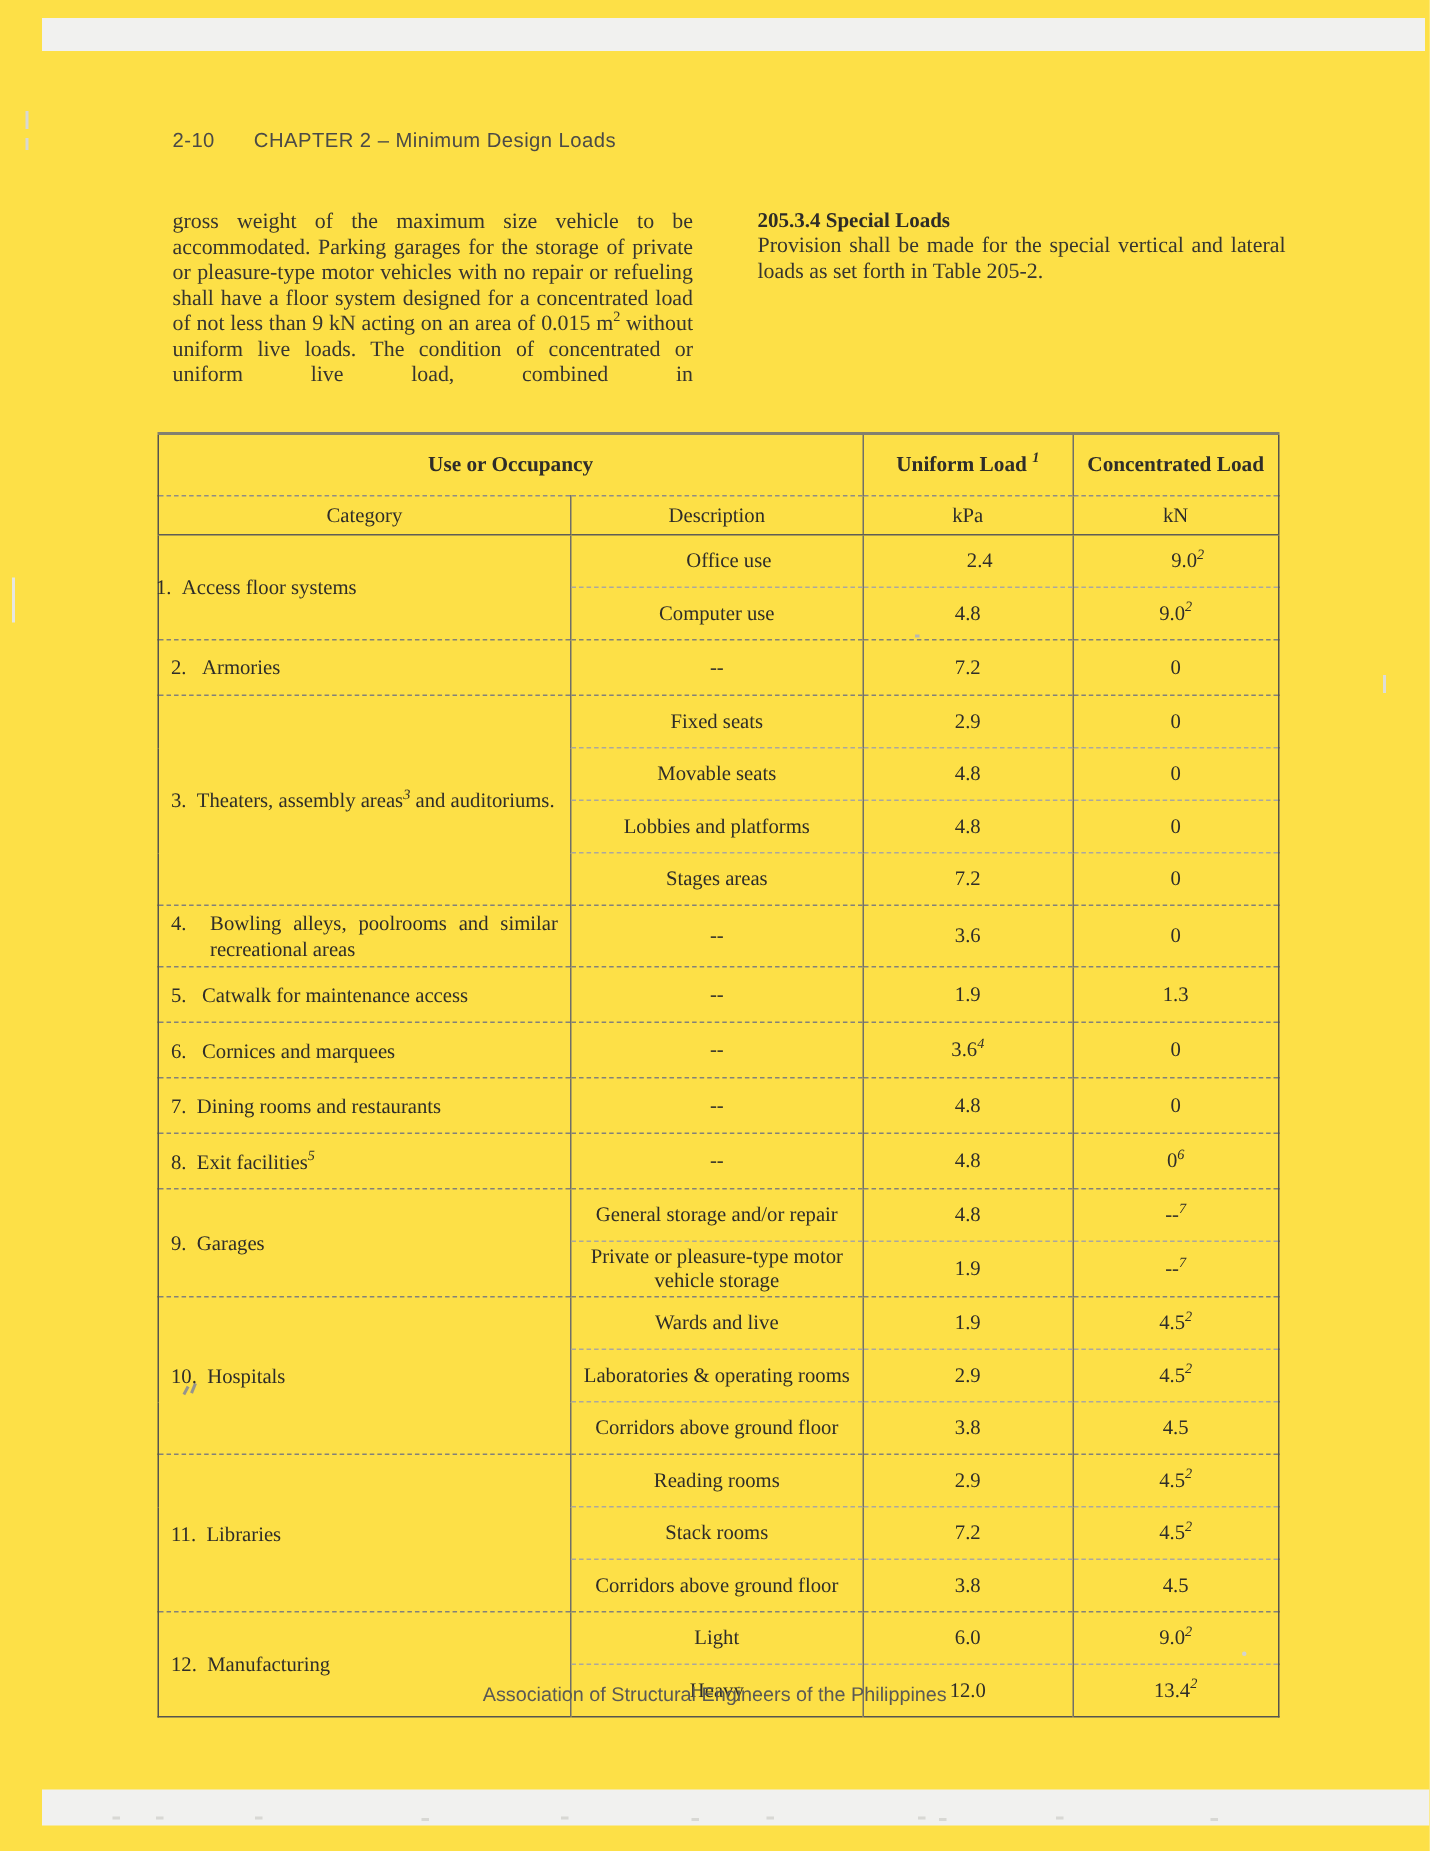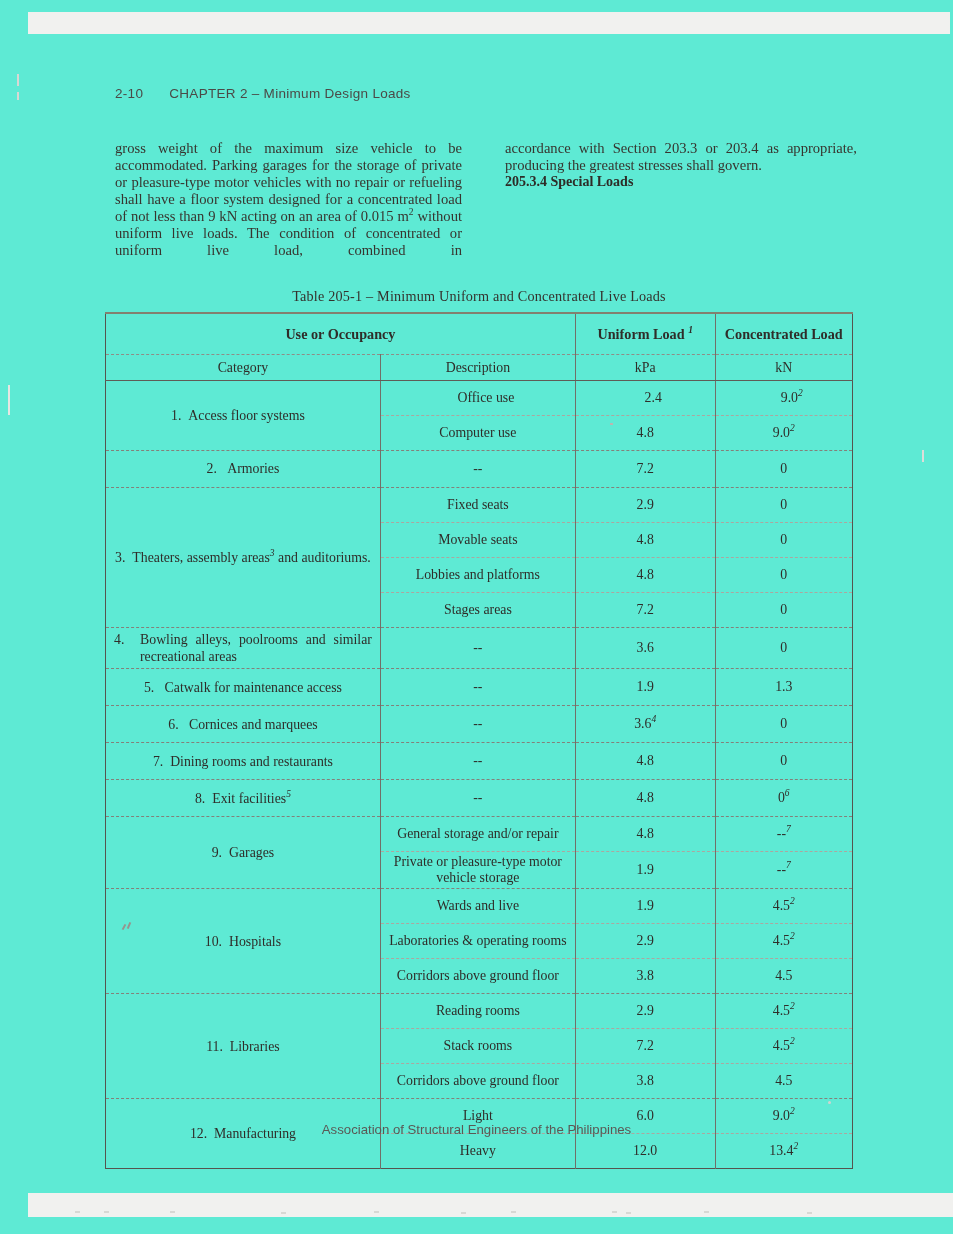--- a/index.html
+++ b/index.html
@@ -1,18 +1,18 @@
 <!DOCTYPE html>
 <html><head>
 <meta charset="utf-8">
 <style>
   html,body{margin:0;padding:0;}
   .page{
     position:relative; width:953px; height:1234px;
-    background:#5eead4; overflow:hidden;
+    background:#fde047; overflow:hidden;
     font-family:"Liberation Serif", serif; color:#33312d;
   }
   .band{position:absolute;background:#f1f1ef;}
   .art{position:absolute;background:#d8d8d4;}
 
   
   .doc-header{
     position:absolute; left:115px; top:86px;
     font-family:"Liberation Sans", sans-serif;
     font-size:13.5px; color:#4b4a47; letter-spacing:.3px;
@@ -38,21 +38,21 @@
     font-size:13.8px; color:#2f2d29;
     border:1.4px solid #56544e; border-top:2px solid #83806f;
   }
   th,td{padding:2px 8px; vertical-align:middle; border-left:1px solid #716f68; font-weight:normal;}
   thead tr.h1 th{height:36px; font-weight:bold; text-align:center; border-bottom:1px dashed #8f8d86; font-size:14.2px;}
   thead tr.h2 th{height:21px; text-align:center; border-bottom:1.4px solid #5f5d56;}
   thead th.span2{border-left:none; }
   thead th.cat-h{border-left:none; text-align:left;font-family:Liberation Serif, serif;}
   td{height:30px;}
   td.c{text-align:center;}
-  td.cat{text-align:center; padding:3px 8px 3px 34px; text-indent:-26px; border-left:none; line-height:1.25;}
+  td.cat{text-align:left; padding:3px 8px 3px 34px; text-indent:-26px; border-left:none; line-height:1.25;}
   td.cat.j{text-align:justify;}
   tbody tr.maj td{border-top:1px dashed #83817a;}
   tbody tr.sub td{border-top:1px dashed #aba79f;}
   tbody tr:first-child td{border-top:none;padding-left:24px;}
 
   
   .doc-footer{
     position:absolute; left:0; top:1122px; width:100%; text-align:center;
     font-family:"Liberation Sans", sans-serif; font-size:13.2px; color:#5a5955;
   }
@@ -84,27 +84,26 @@
   <div class="art" style="left:704px;top:1211px;width:5px;height:2px;"></div>
   <div class="art" style="left:807px;top:1212px;width:5px;height:2px;"></div>
 
   <div class="doc-header">
     <span class="pgnum">2-10</span><span>CHAPTER 2 – Minimum Design Loads</span>
   </div>
 
   <div class="cols">
     <div class="col-left"><span>gross weight of the maximum size vehicle to be accommodated. Parking garages for the storage of private or pleasure-type motor vehicles with no repair or refueling shall have a floor system designed for a concentrated load of not less than 9 kN acting on an area of 0.015 m</span><sup class="fn" style="font-style:normal;">2</sup><span> without uniform live loads. The condition of concentrated or uniform live load, combined in</span></div>
     <div class="col-right">
-      <p>accordance with Section 203.3 or 203.4 as appropriate, producing the greatest stresses shall govern.</p>
       <p class="sec-head">205.3.4 Special Loads</p>
+      <p>Provision shall be made for the special vertical and lateral loads as set forth in Table 205-2.</p>
     </div>
   </div>
 
   <div class="tbl-wrap">
-    <div class="tbl-title">Table 205-1 – Minimum Uniform and Concentrated Live Loads</div>
     <table>
       <colgroup>
           <col style="width:36.8%">
           <col style="width:26.1%">
           <col style="width:18.7%">
           <col style="width:18.4%">
         </colgroup>
       <thead>
         <tr class="h1">
           <th class="span2" colspan="2"><span>Use or Occupancy</span></th>

